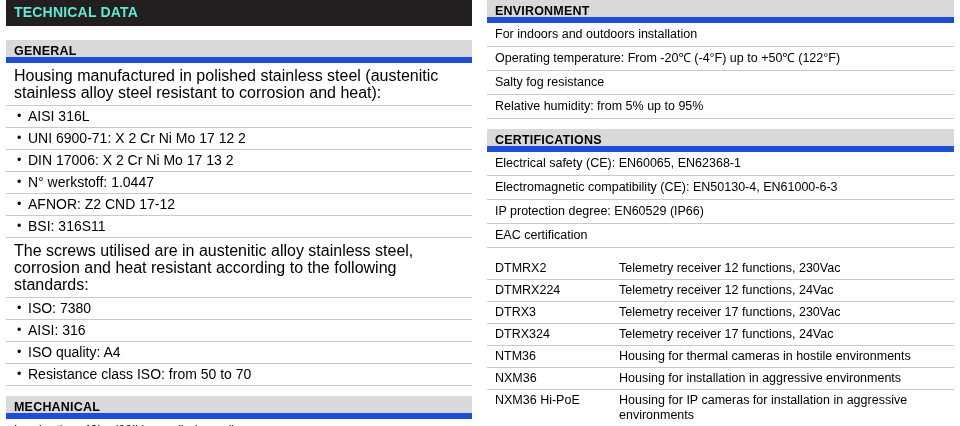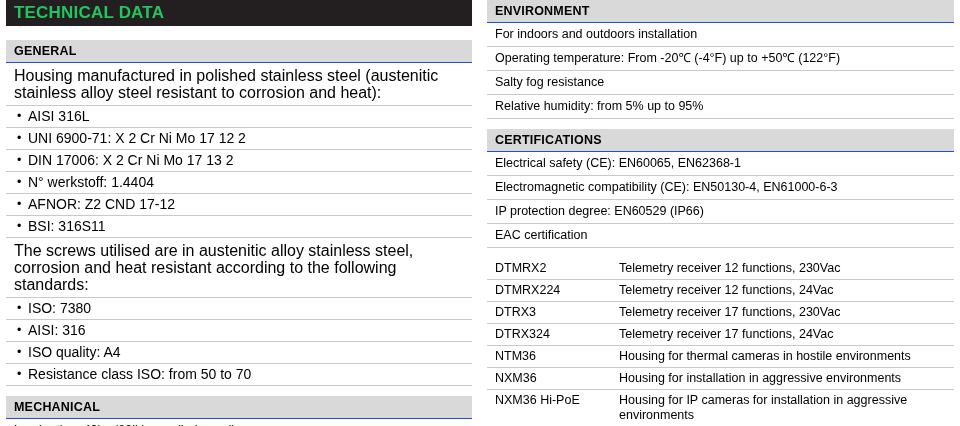--- a/index.html
+++ b/index.html
@@ -29,42 +29,42 @@
     width: 466px;
   }
   .col-right {
     left: 487px;
     width: 467px;
   }
 
   
   .title-bar {
     background: #231f20;
-    color: #22c55e;
+    color: #5eead4;
     font-weight: bold;
-    font-size: 17px;
+    font-size: 14px;
     letter-spacing: 0.2px;
     padding: 5px 8px 6px 8px;
     box-sizing: border-box;
     height: 26px;
     line-height: 15px;
   }
 
   
   .sec-head {
     background: #d9d9d9;
     color: #000000;
     font-weight: bold;
     font-size: 12.5px;
     letter-spacing: 0.2px;
     padding: 4px 8px 5px 8px;
     box-sizing: border-box;
     height: 23px;
     line-height: 14px;
-    border-bottom: 1px solid #1d4ed8;
+    border-bottom: 6px solid #1d4ed8;
   }
 
   
   .row {
     font-size: 12.5px;
     line-height: 15px;
     padding: 4px 8px 4px 8px;
     border-bottom: 1px solid #c9c9c9;
     box-sizing: border-box;
   }
@@ -129,21 +129,21 @@
     <div class="gap-14"></div>
 
     <div class="sec-head">GENERAL</div>
 
     <div class="para">Housing manufactured in polished stainless steel (austenitic stainless alloy steel resistant to corrosion and heat):</div>
 
     <ul class="bullets">
       <li>AISI 316L</li>
       <li>UNI 6900-71: X 2 Cr Ni Mo 17 12 2</li>
       <li>DIN 17006: X 2 Cr Ni Mo 17 13 2</li>
-      <li>N° werkstoff: 1.4404</li>
+      <li>N° werkstoff: 1.0447</li>
       <li>AFNOR: Z2 CND 17-12</li>
       <li>BSI: 316S11</li>
     </ul>
 
     <div class="para">The screws utilised are in austenitic alloy stainless steel, corrosion and heat resistant according to the following standards:</div>
 
     <ul class="bullets">
       <li>ISO: 7380</li>
       <li>AISI: 316</li>
       <li>ISO quality: A4</li>

